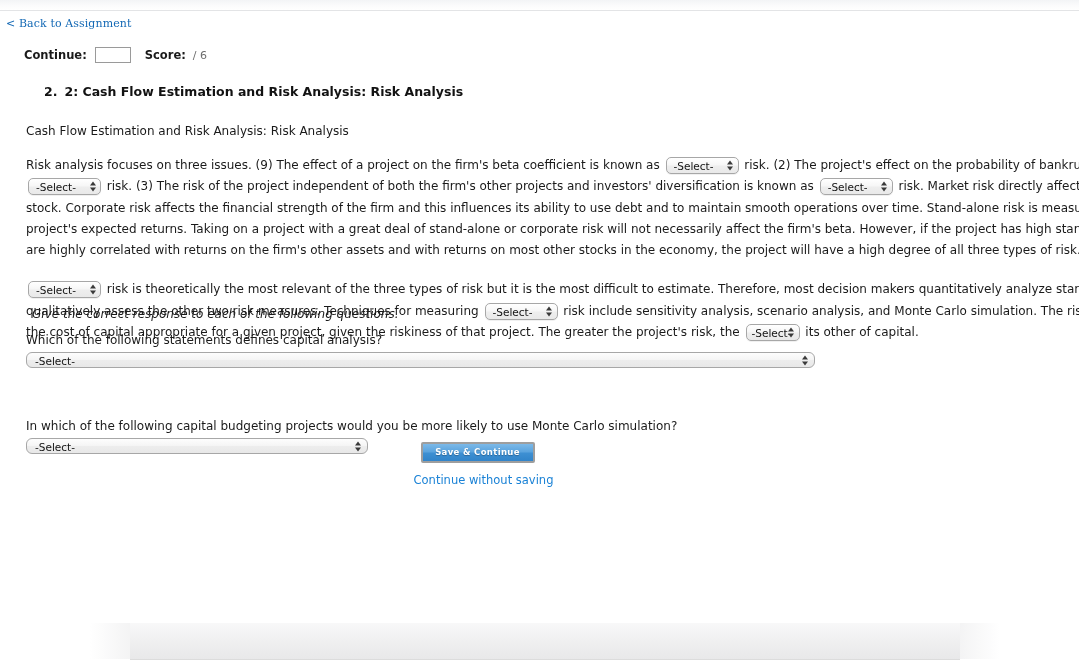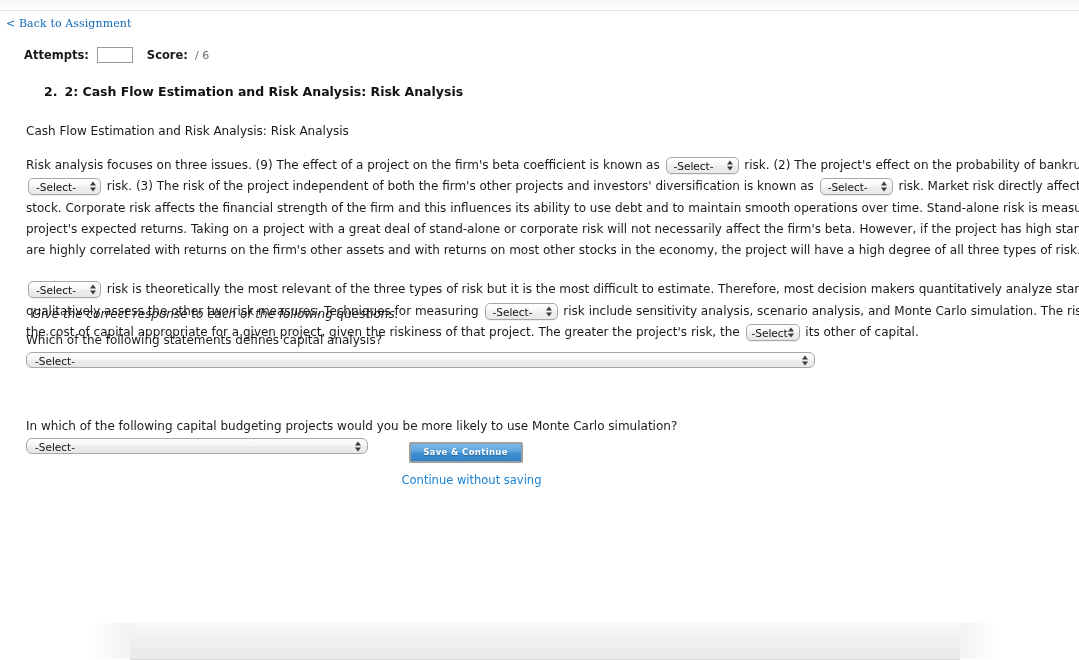--- a/index.html
+++ b/index.html
@@ -202,21 +202,21 @@
     cursor: default;
     white-space: nowrap;
   }
   #q1-select { width: 789px; }
   #q2-select { width: 342px; }
   .q-select .stepper { right: 6px; }
 
   
   #footer {
     position: absolute;
-    left: 0;
+    left: 12px;
     top: 430px;
     width: 931px;
     text-align: center;
   }
   #save-continue-button {
     display: inline-block;
     width: 110px;
     height: 15px;
     line-height: 15px;
     background: linear-gradient(to bottom, #7cb9e8 0%, #5ba4de 45%, #3d8fd2 55%, #3184c9 100%);
@@ -271,21 +271,21 @@
 </head>
 <body>
 
 <div id="chrome-strip"></div>
 
 <div id="page">
 
   <a id="back-link" href="#">&lt; Back to Assignment</a>
 
   <div id="meta-row">
-    <span class="meta-label">Attempts:</span>
+    <span class="meta-label">Continue:</span>
     <input id="attempts-input" type="text" value="" style="">
     <span class="meta-label" id="score-label">Score:</span>
     <span id="score-value">/ 6</span>
   </div>
 
   <div id="question-title">
     <span class="qnum">2.</span><span>2: Cash Flow Estimation and Risk Analysis: Risk Analysis</span>
   </div>
 
   <div id="content">

